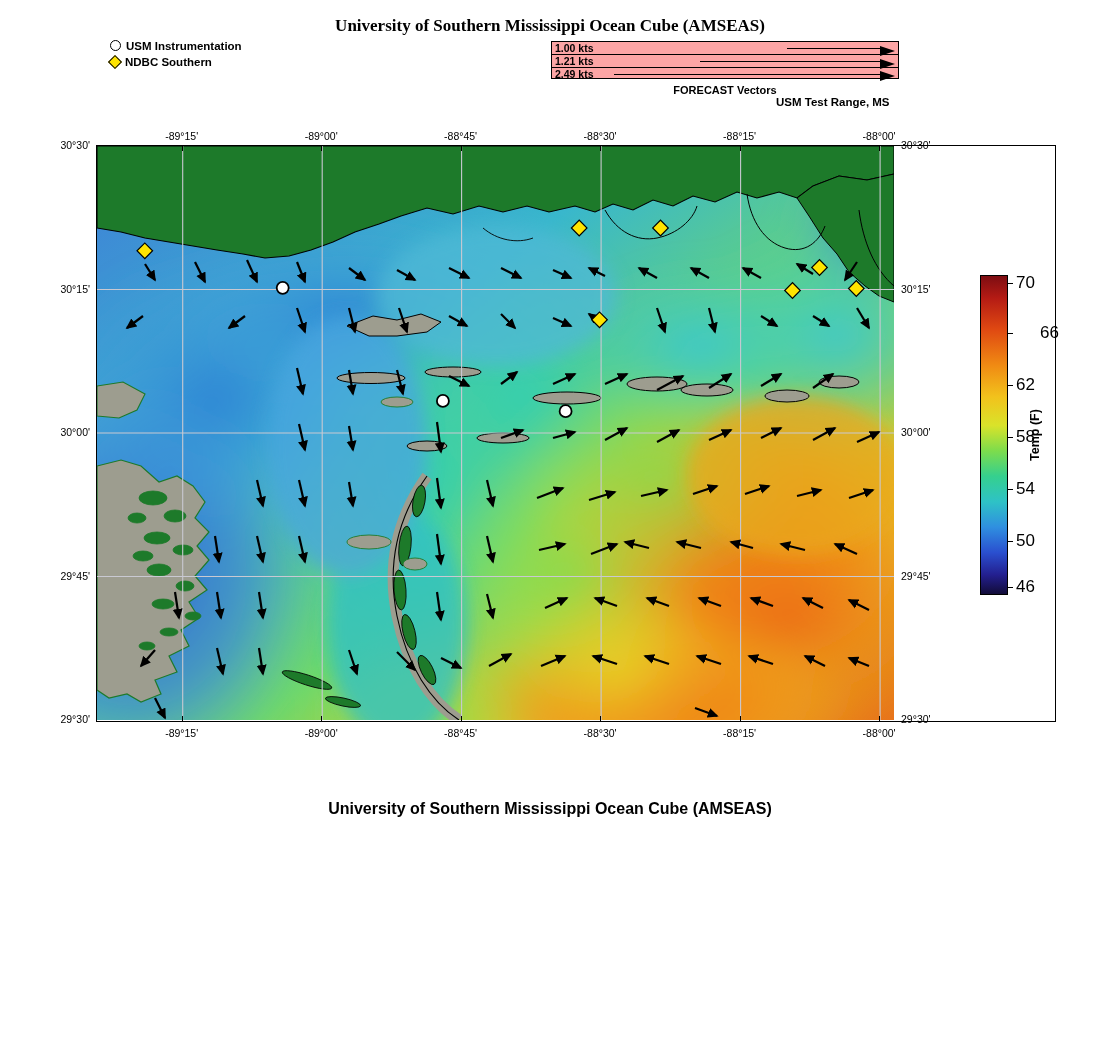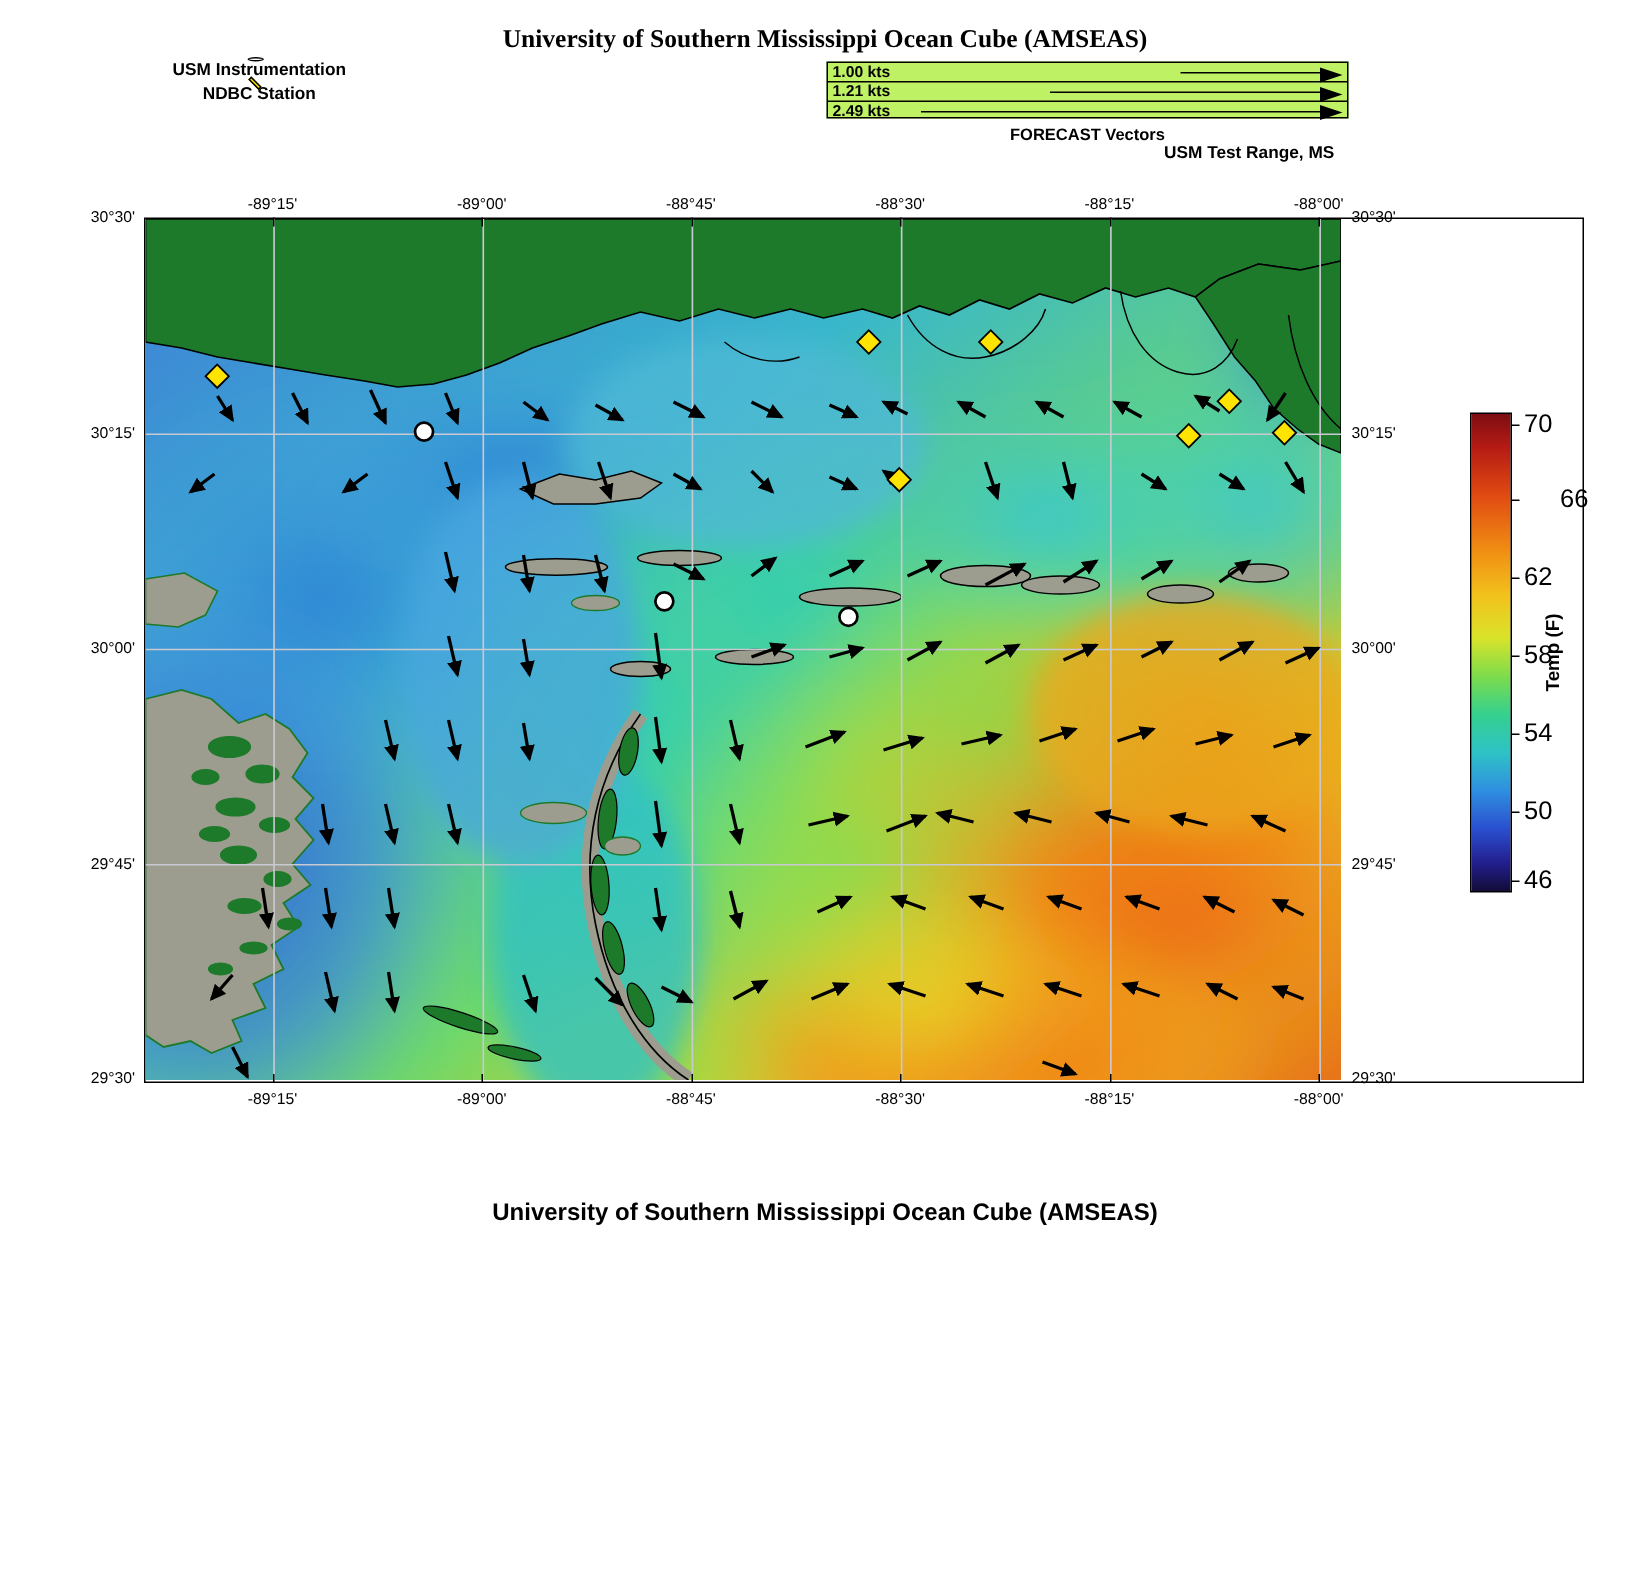--- a/index.html
+++ b/index.html
@@ -62,21 +62,20 @@
   
   .legend {
     position: absolute;
     left: 110px; top: 38px;
   }
   .legend-row {
     display: flex;
     align-items: center;
     height: 15px;
     margin-bottom: 1px;
-    flex-direction: column;
   }
   .legend-row .lg-text {
     font-size: 11.5px;
     font-weight: bold;
     color: #000;
     margin-left: 5px;
     white-space: nowrap;
   }
   .sym-circle {
     width: 11px; height: 11px;
@@ -92,21 +91,21 @@
     transform: rotate(45deg);
     box-sizing: border-box;
   }
 
   
   .veckey {
     position: absolute;
     left: 551px; top: 41px;
     width: 348px; height: 38px;
     border: 1.2px solid #000;
-    background: #bef264;
+    background: #fca5a5;
     box-sizing: border-box;
   }
   .veckey-row {
     position: relative;
     height: 12.3px;
     box-sizing: border-box;
   }
   .veckey-row + .veckey-row { border-top: 1px solid #000; }
   .veckey-lbl {
     position: absolute;
@@ -210,21 +209,21 @@
 
   <div class="main-title">University of Southern Mississippi Ocean Cube (AMSEAS)</div>
 
   <div class="legend">
     <div class="legend-row">
       <span class="sym-circle"></span>
       <span class="lg-text">USM Instrumentation</span>
     </div>
     <div class="legend-row">
       <span class="sym-diamond"></span>
-      <span class="lg-text">NDBC Station</span>
+      <span class="lg-text">NDBC Southern</span>
     </div>
   </div>
 
   <div class="veckey">
     <div class="veckey-row">
       <span class="veckey-lbl">1.00 kts</span>
       <span class="veckey-line" style="left:235px; width:95px;"></span>
       <span class="veckey-head" style="left:328px;">
         <svg width="16" height="12" viewBox="0 0 16 12">
             <polygon points="0,1 15,6 0,11" fill="#000"></polygon>

